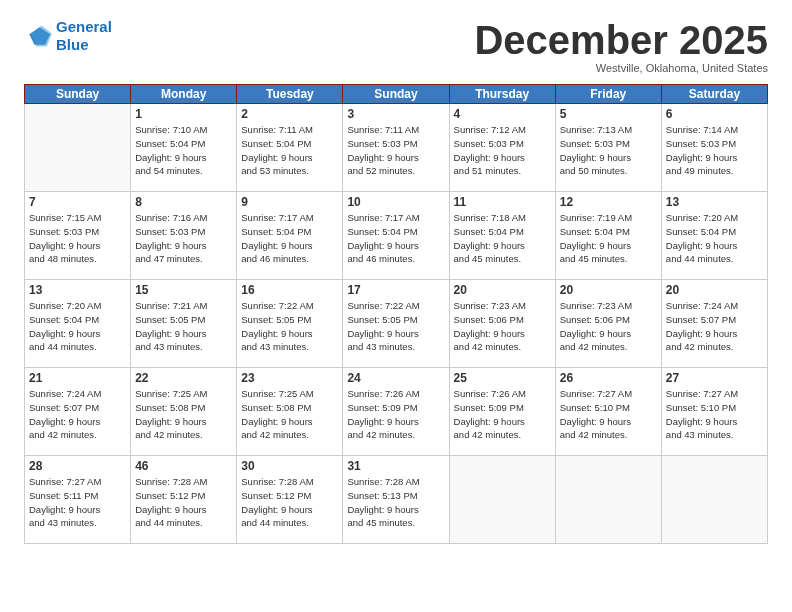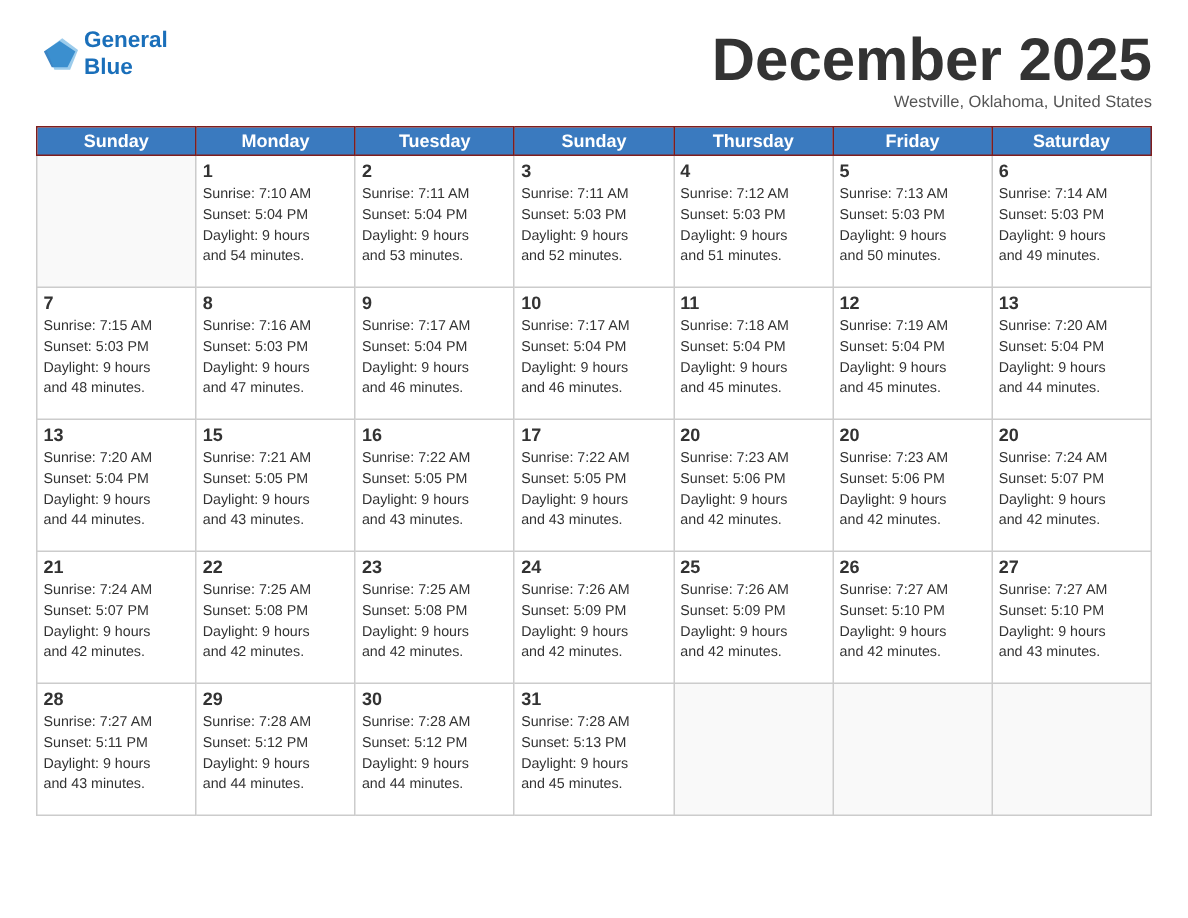--- a/index.html
+++ b/index.html
@@ -243,21 +243,21 @@
             <span class="day-num">27</span>
             <div class="day-info">Sunrise: 7:27 AM<br>Sunset: 5:10 PM<br>Daylight: 9 hours<br>and 43 minutes.</div>
           </td>
         </tr>
         <tr>
           <td>
             <span class="day-num">28</span>
             <div class="day-info">Sunrise: 7:27 AM<br>Sunset: 5:11 PM<br>Daylight: 9 hours<br>and 43 minutes.</div>
           </td>
           <td>
-            <span class="day-num">29</span>
+            <span class="day-num">46</span>
             <div class="day-info">Sunrise: 7:28 AM<br>Sunset: 5:12 PM<br>Daylight: 9 hours<br>and 44 minutes.</div>
           </td>
           <td>
             <span class="day-num">30</span>
             <div class="day-info">Sunrise: 7:28 AM<br>Sunset: 5:12 PM<br>Daylight: 9 hours<br>and 44 minutes.</div>
           </td>
           <td>
             <span class="day-num">31</span>
             <div class="day-info">Sunrise: 7:28 AM<br>Sunset: 5:13 PM<br>Daylight: 9 hours<br>and 45 minutes.</div>
           </td>

